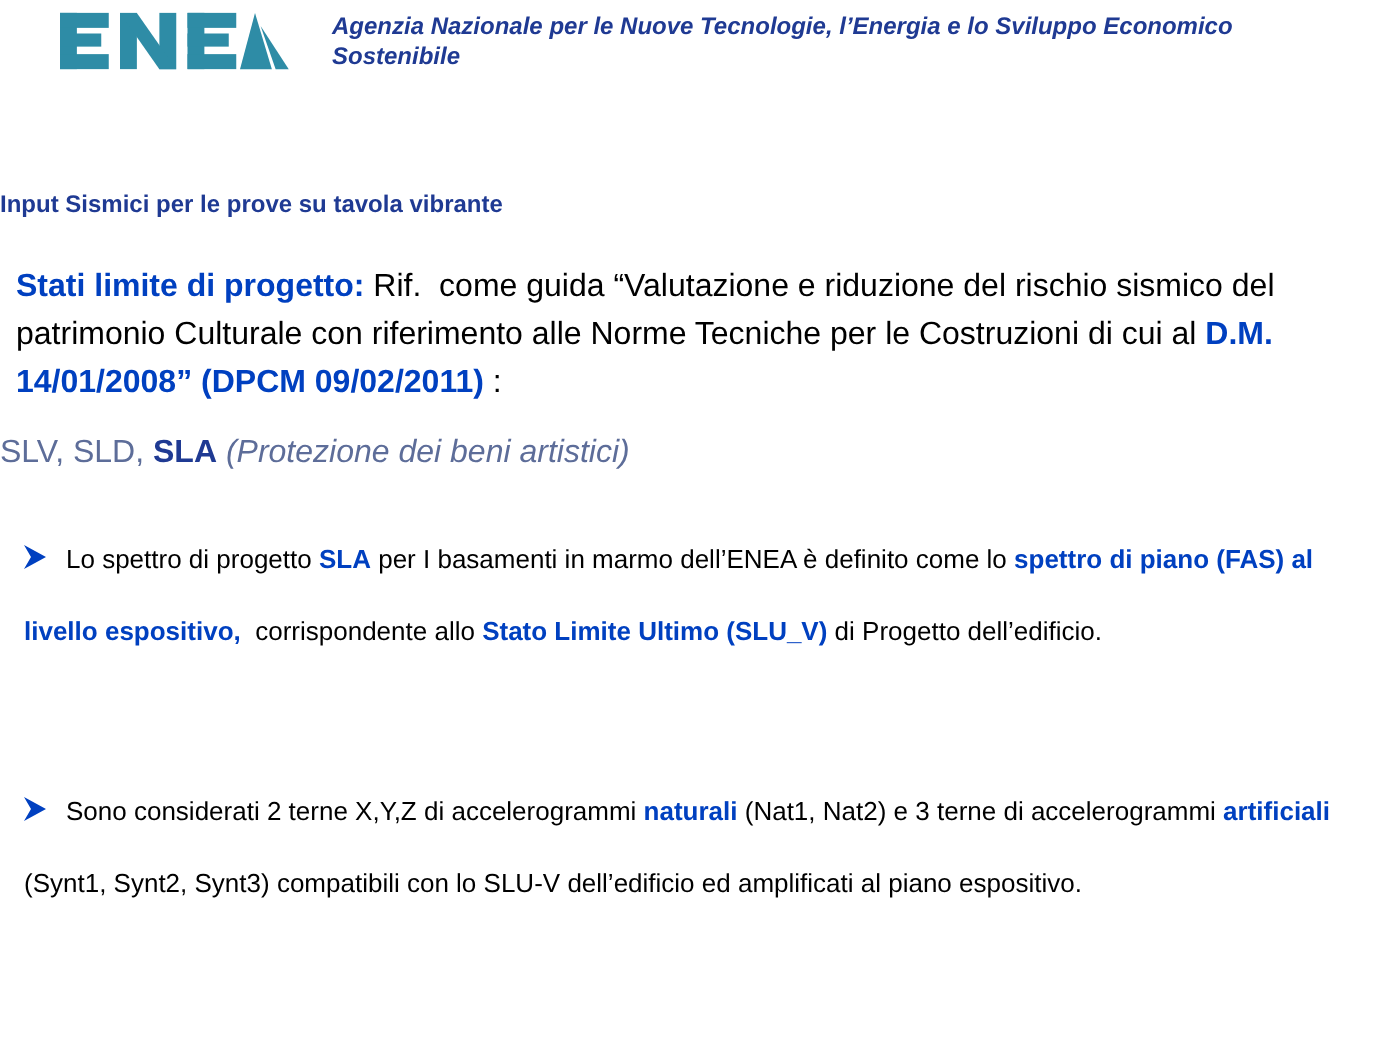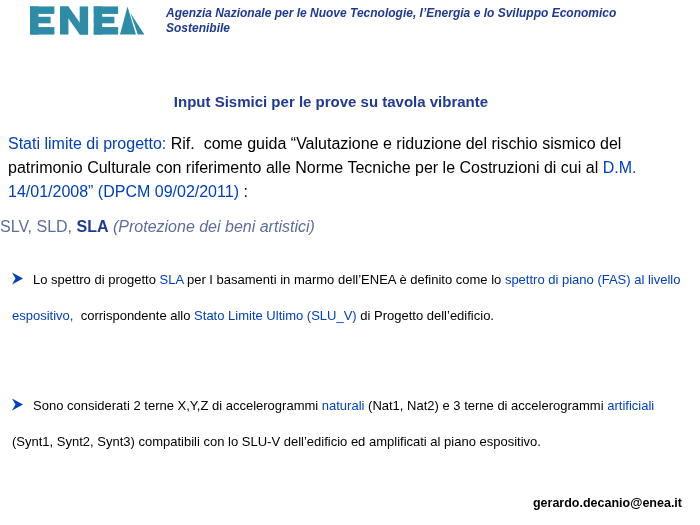--- a/index.html
+++ b/index.html
@@ -24,22 +24,22 @@
   .agency{
     width:516px;
     margin-top:2px;
     font-size:12px;line-height:15px;
     font-weight:bold;font-style:italic;
     color:var(--navy);
   }
   
   .title{
     position:absolute;top:92px;left:0;width:662px;
-    margin:0;text-align:center;
-    font-size:15px;line-height:20px;font-weight:bold;
+    margin:0;text-align:left;
+    font-size:12px;line-height:20px;font-weight:bold;
     color:var(--navy);
   }
   
   .intro{
     position:absolute;top:132px;left:8px;width:650px;
     margin:0;
     font-size:16px;line-height:24px;
     white-space:pre-wrap;
   }
   
@@ -61,21 +61,21 @@
   .arrow-icon{display:inline-block;margin-right:9px;vertical-align:-1px;}
   
   .email{
     position:absolute;top:496px;right:18px;
     font-size:12.5px;font-weight:bold;
     color:var(--black);
   }
   
   .sty-black{color:var(--black);}
   .sty-black-bold{color:var(--black);font-weight:normal;}
-  .sty-blue-bold{color:var(--blue);font-weight:normal;text-align:right;}
+  .sty-blue-bold{color:var(--blue);font-weight:bold;text-align:right;}
   .sty-navy-bold{color:var(--navy);font-weight:bold;}
   .sty-grayblue{color:var(--grayblue);}
   .sty-grayblue-italic{color:var(--grayblue);font-style:italic;}
 </style>
 </head>
 <body>
 
 <div class="slide">
 
   <div class="hdr">
@@ -112,15 +112,14 @@
   <p class="limits"><span class="sty-grayblue">SLV, SLD, </span><span class="sty-navy-bold">SLA</span><span class="sty-grayblue"> </span><span class="sty-grayblue-italic">(Protezione dei beni artistici)</span></p>
 
   <p class="bullet b1"><span class="arrow-icon"><svg width="12" height="13" viewBox="0 0 12 13" xmlns="http://www.w3.org/2000/svg">
           <path d="M0,0.5 L11,6.5 L0,12.5 L3.5,6.5 Z" fill="#0040c0"></path>
         </svg></span><span><span class="sty-black">Lo spettro di progetto </span><span class="sty-blue-bold">SLA</span><span class="sty-black"> per I basamenti in marmo dell’ENEA è definito come lo </span><span class="sty-blue-bold">spettro di piano (FAS) al livello espositivo,</span><span class="sty-black">  corrispondente allo </span><span class="sty-blue-bold">Stato Limite Ultimo (SLU_V)</span><span class="sty-black"> di Progetto dell’edificio.</span></span></p>
 
   <p class="bullet b2"><span class="arrow-icon"><svg width="12" height="13" viewBox="0 0 12 13" xmlns="http://www.w3.org/2000/svg">
           <path d="M0,0.5 L11,6.5 L0,12.5 L3.5,6.5 Z" fill="#0040c0"></path>
         </svg></span><span><span class="sty-black">Sono considerati 2 terne X,Y,Z di accelerogrammi </span><span class="sty-blue-bold">naturali</span><span class="sty-black"> (Nat1, Nat2) e 3 terne di accelerogrammi </span><span class="sty-blue-bold">artificiali</span><span class="sty-black">  (Synt1, Synt2, Synt3) compatibili con lo </span><span class="sty-black-bold">SLU-V</span><span class="sty-black"> dell’edificio ed amplificati al piano espositivo</span><span class="sty-black-bold">.</span></span></p>
 
-  <div class="email">gerardo.decanio@enea.it</div>
 
 </div>
 
 </body></html>

